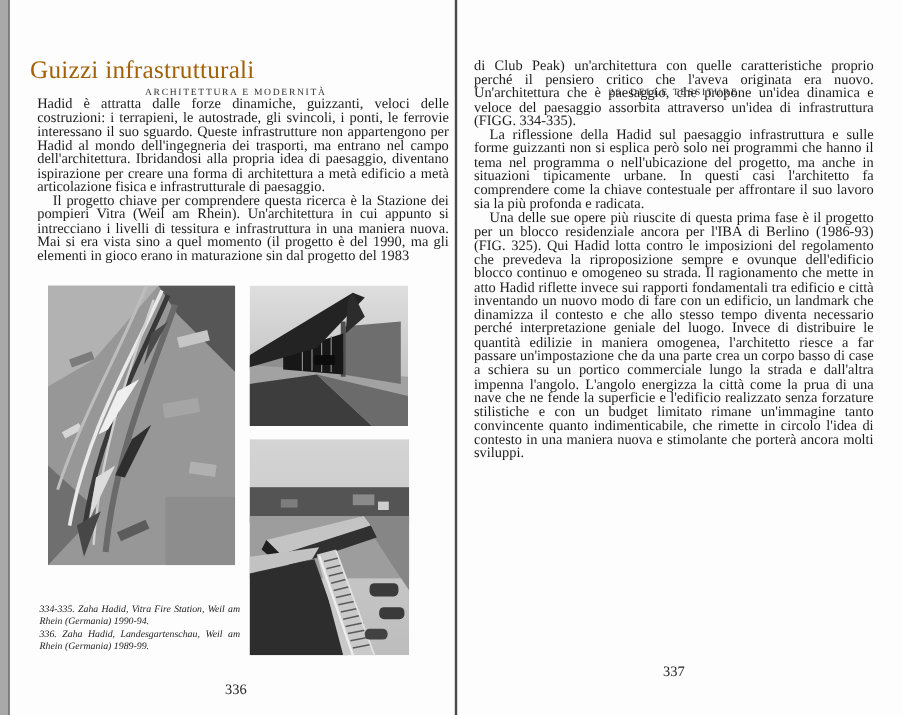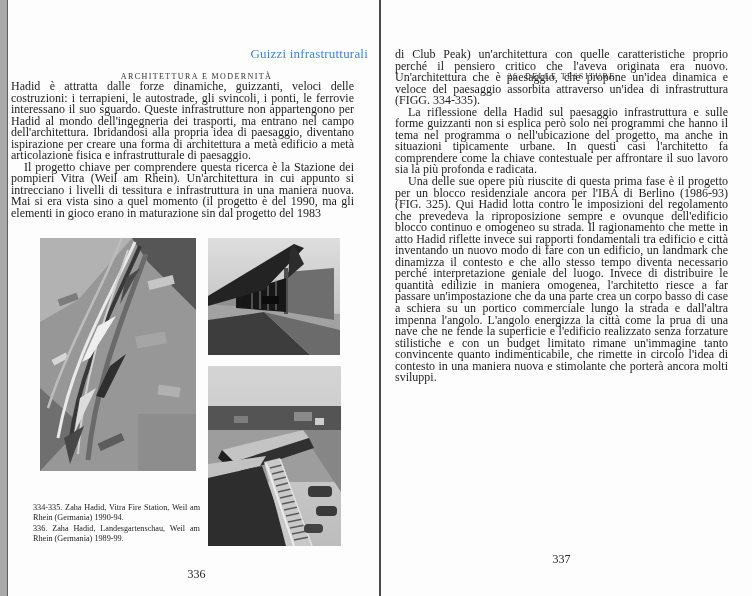--- a/index.html
+++ b/index.html
@@ -9,48 +9,48 @@
     font-family:"Liberation Serif", serif;
     color:#1e1e1e;
   }
   .edge-strip{position:absolute;left:0;top:0;width:7px;height:596px;background:#a9a9a9;border-right:1px solid #5e5e5e;}
   .gutter-line{position:absolute;left:379px;top:0;width:2px;height:596px;background:#4a4a4a;}
   .abs{position:absolute;}
   .running-head{
     font-size:8px;letter-spacing:1.4px;color:#2e2e2e;text-align:center;margin-top:47px;
   }
   .section-title{
-    font-size:13px;color:#3b82f6;text-align:right;letter-spacing:.2px;
+    font-size:21px;color:#a16207;text-align:left;letter-spacing:.2px;
   }
   .body-text{
     font-size:12px;line-height:11.55px;text-align:justify;color:#1c1c1c;
   }
   .body-text p{margin:0;text-indent:13px;}
   .body-text p:first-child{text-indent:0;}
   .caption{
     font-size:8.2px;line-height:10.4px;text-align:justify;color:#222;
   }
-  .caption p{margin:0;}
+  .caption p{margin:0;font-style:italic;}
   .page-number{font-size:12px;text-align:center;color:#222;}
   figure{margin:0;padding:0;line-height:0;}
   figure svg{display:block;}
 </style>
 </head>
 <body>
 
 <div class="edge-strip"></div>
 <div class="gutter-line"></div>
 
 <div class="abs" style="left:8px;top:0;width:371px;height:596px;">
 
   <div class="abs running-head" style="left:17px;top:25px;width:343px;">ARCHITETTURA E MODERNITÀ</div>
 
   <h1 class="abs section-title" style="left:17px;top:46px;width:343px;margin:0;font-weight:normal;">Guizzi infrastrutturali</h1>
 
-  <div class="abs body-text" style="left:3px;top:81px;width:343px;">
+  <div class="abs body-text" style="left:23px;top:81px;width:343px;">
       <p>Hadid è attratta dalle forze dinamiche, guizzanti, veloci delle costruzioni: i terrapieni, le autostrade, gli svincoli, i ponti, le ferrovie interessano il suo sguardo. Queste infrastrutture non appartengono per Hadid al mondo dell'ingegneria dei trasporti, ma entrano nel campo dell'architettura. Ibridandosi alla propria idea di paesaggio, diventano ispirazione per creare una forma di architettura a metà edificio a metà articolazione fisica e infrastrutturale di paesaggio.</p>
       <p>Il progetto chiave per comprendere questa ricerca è la Stazione dei pompieri Vitra (Weil am Rhein). Un'architettura in cui appunto si intrecciano i livelli di tessitura e infrastruttura in una maniera nuova. Mai si era vista sino a quel momento (il progetto è del 1990, ma gli elementi in gioco erano in maturazione sin dal progetto del 1983</p>
     </div>
 
   <figure class="abs" style="left:32px;top:238px;">
     <svg width="156" height="233" viewBox="0 0 156 233" role="img">
       <rect width="156" height="233" fill="#979797"></rect>
       <polygon points="0,0 92,0 38,62 0,84" fill="#b2b2b2"></polygon>
       <polygon points="92,0 156,0 156,72 108,24" fill="#565656"></polygon>
       <polygon points="0,150 42,188 0,233" fill="#6f6f6f"></polygon>

